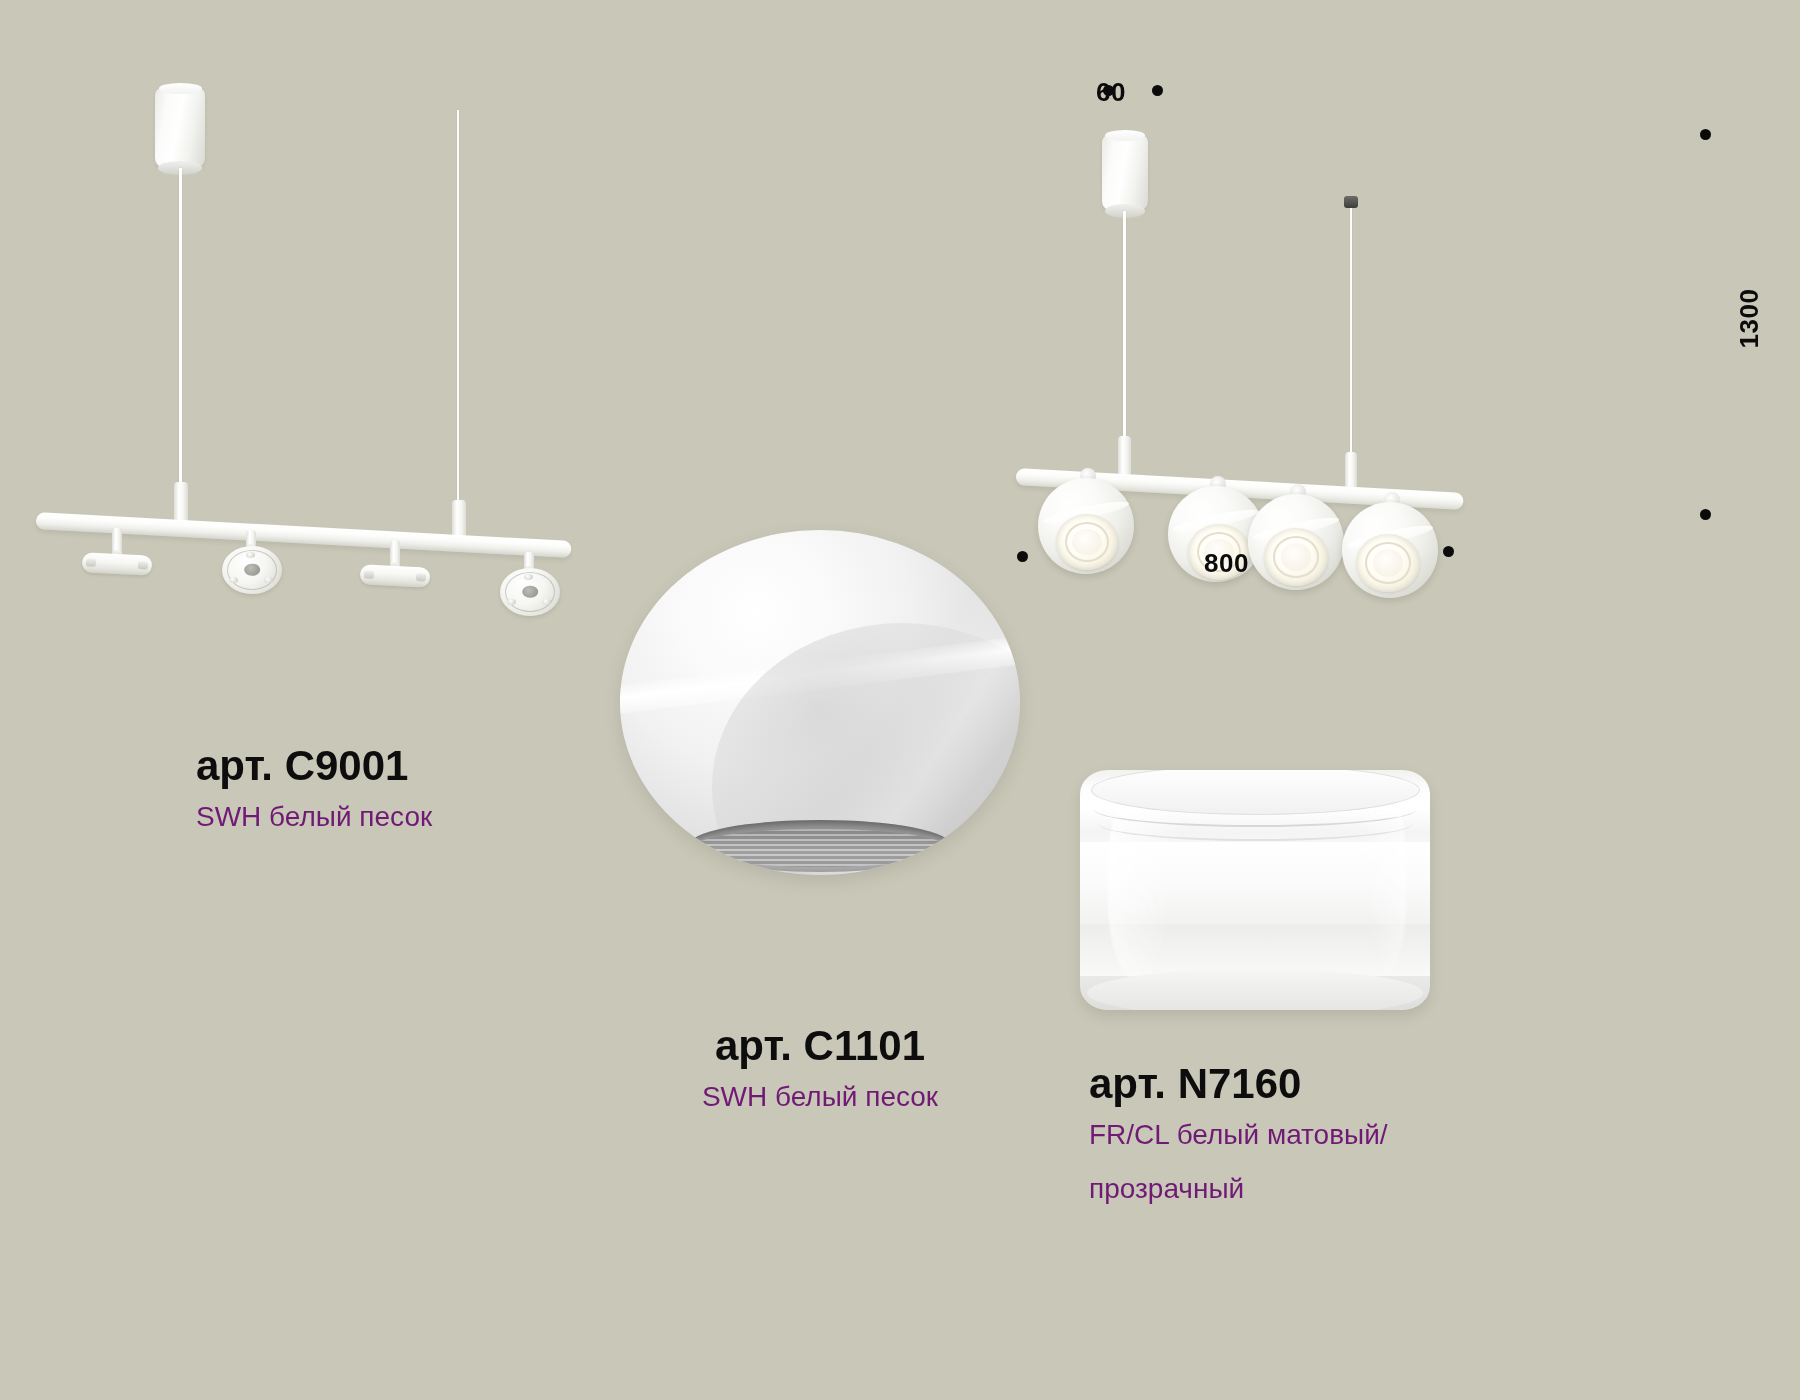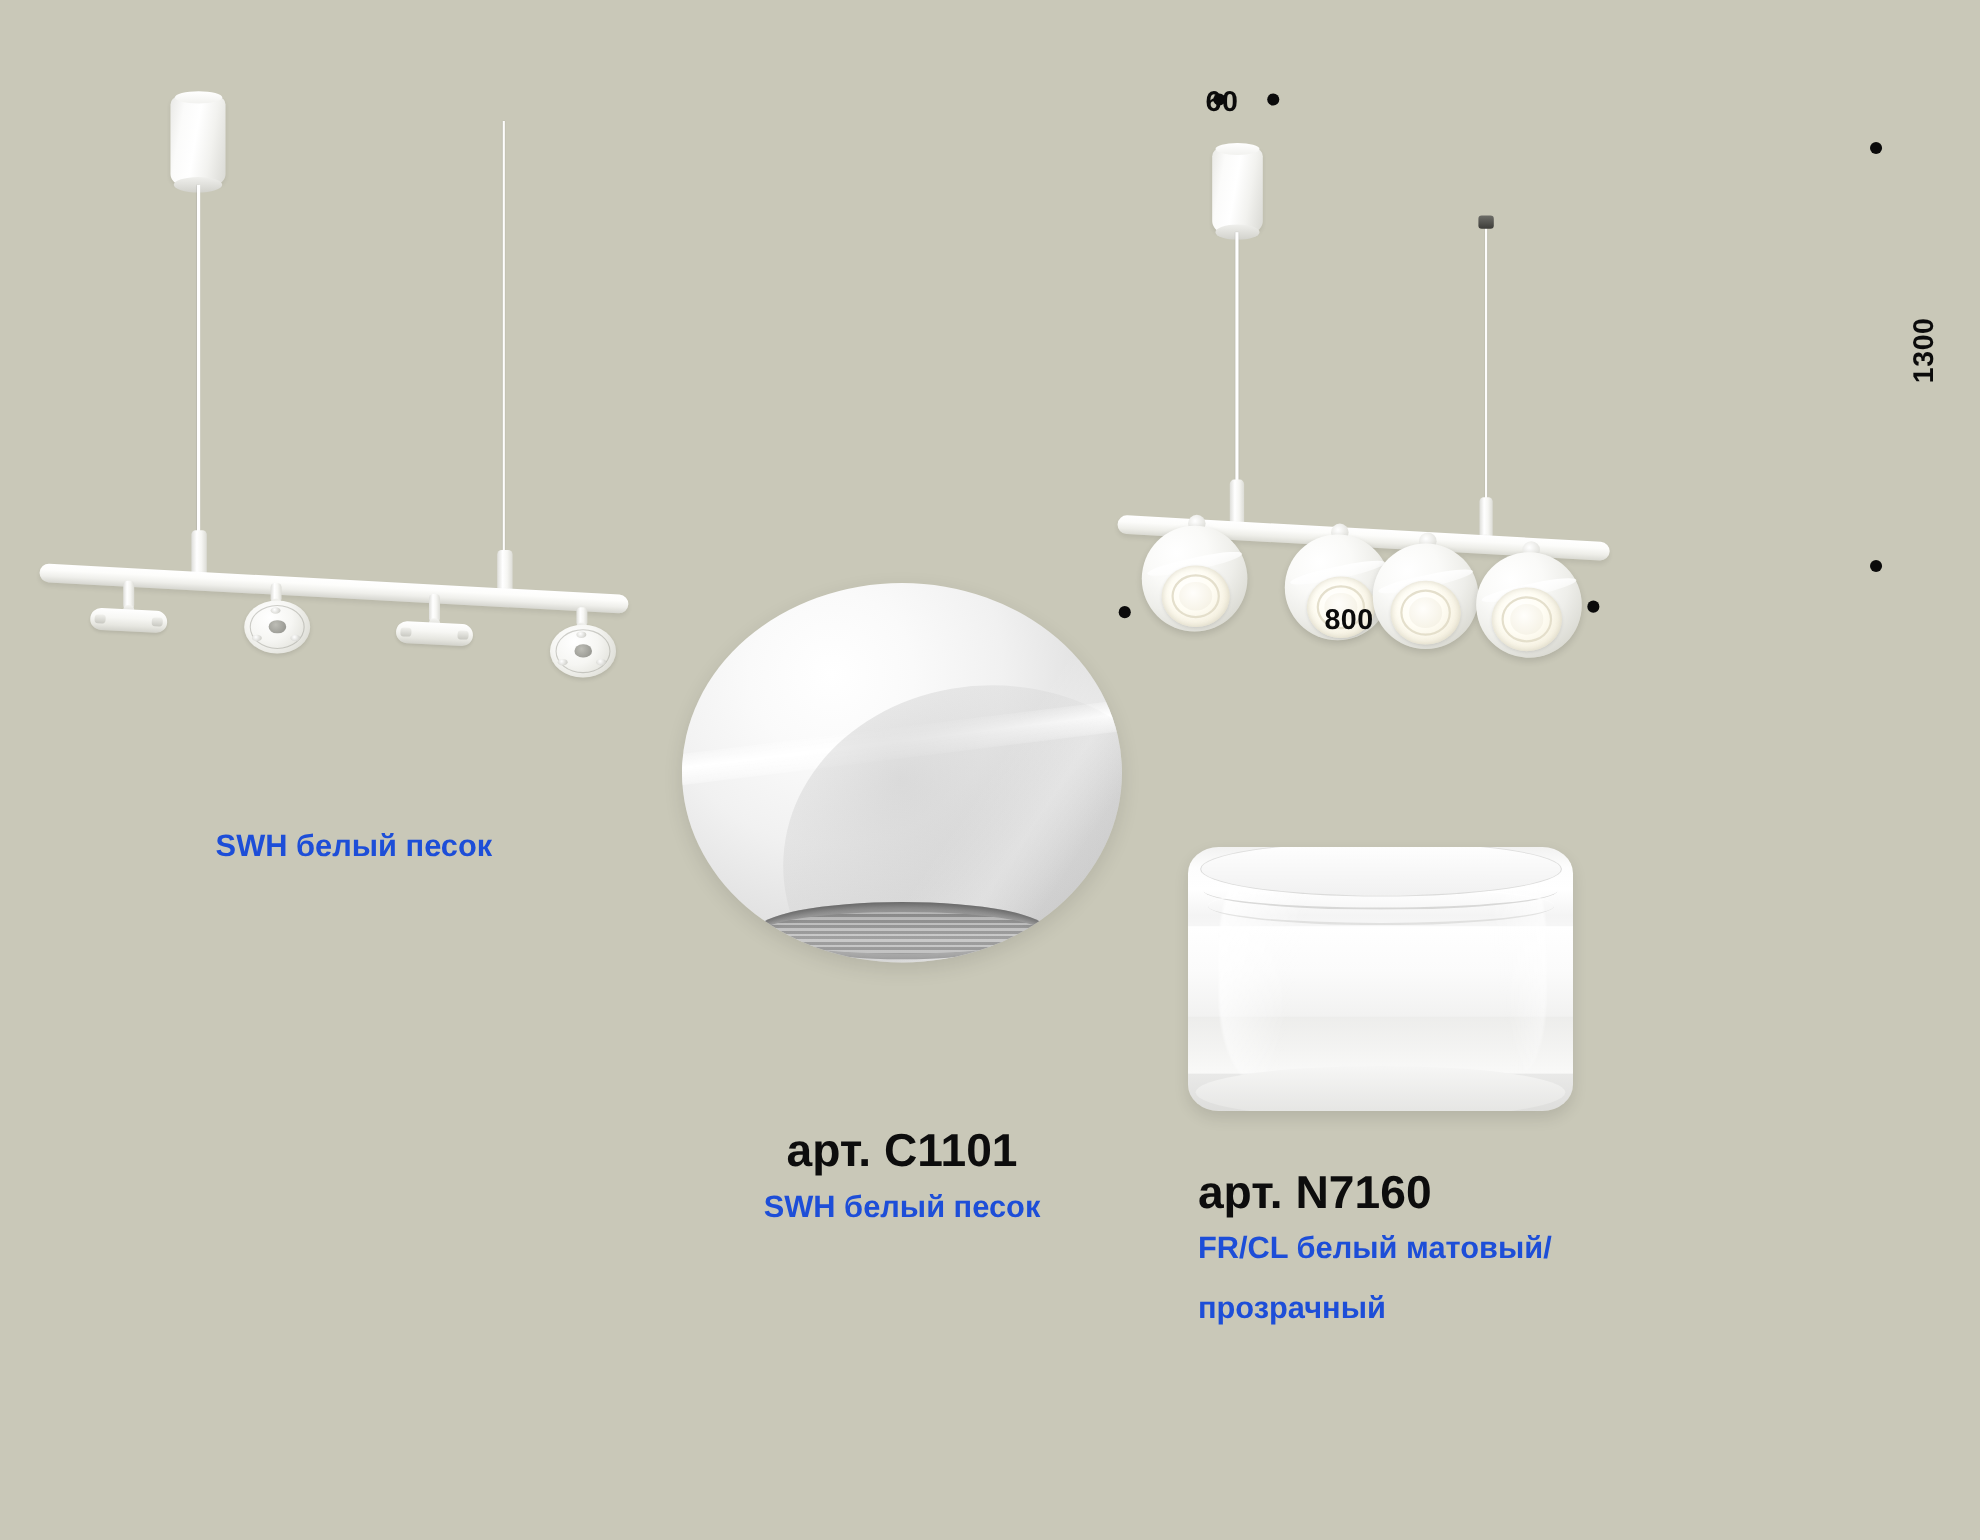--- a/index.html
+++ b/index.html
@@ -10,21 +10,21 @@
     -webkit-font-smoothing:antialiased;
   }
   #stage{position:relative;width:1800px;height:1400px;background:#c9c8b8;}
 
   
   .abs{position:absolute;}
 
   
   .caption{position:absolute;}
   .caption .art{font-size:42px;font-weight:700;color:#0d0d0d;line-height:1.15;white-space:nowrap;}
-  .caption .sub{font-size:28px;font-weight:700;color:#1d4ed8;line-height:1.35;white-space:nowrap;margin-top:8px;}
+  .caption .sub{font-size:28px;font-weight:400;color:#701a75;line-height:1.35;white-space:nowrap;margin-top:8px;}
   .caption.center{text-align:center;}
   .caption.center .art,.caption.center .sub{white-space:nowrap;}
 
   
   .dim{position:absolute;font-size:26px;font-weight:700;color:#0b0b0b;letter-spacing:.5px;}
   .dim.vert{transform:rotate(-90deg);transform-origin:center center;}
   .dot{position:absolute;width:11px;height:11px;border-radius:50%;background:#0b0b0b;}
 
   
   .canopy{
@@ -243,20 +243,21 @@
         <div class="ring"></div>
           <div class="inner"></div>
         <div class="pin" style="left:24px;top:6px;"></div>
         <div class="pin" style="left:7px;top:31px;"></div>
         <div class="pin" style="left:42px;top:31px;"></div>
       </div>
     </div>
   </div>
 
   <div class="caption" style="left:196px;top:742px;">
+    <div class="art">арт. C9001</div>
     <div class="sub">SWH белый песок</div>
   </div>
 
   <div class="sphere" style="left:620px;top:530px;width:400px;height:345px;border-radius:50%;">
     <div class="diag"></div>
     <div class="hiband"></div>
     <div class="shade"></div>
     <div class="aperture"></div>
     <div class="thread"></div>
   </div>

